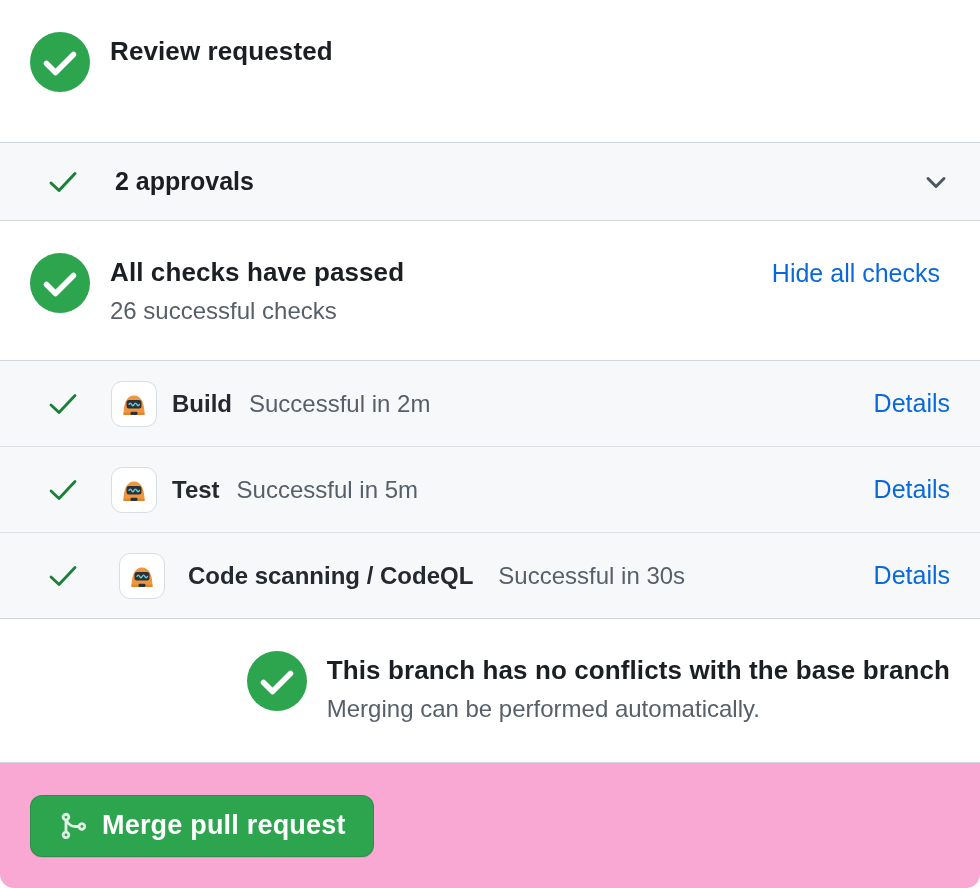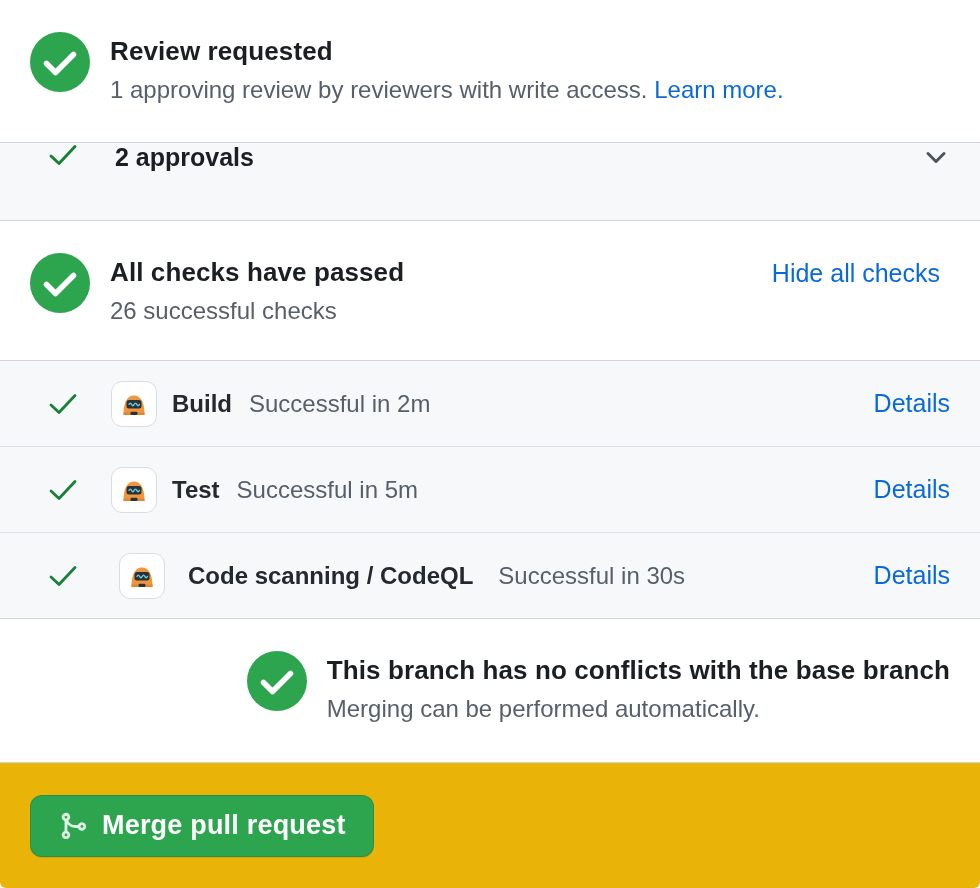--- a/index.html
+++ b/index.html
@@ -6,21 +6,21 @@
   html, body { margin: 0; padding: 0; background: #ffffff; }
   body {
     font-family: "Liberation Sans", "DejaVu Sans", sans-serif;
     color: #1b1f24;
     -webkit-font-smoothing: antialiased;
   }
   .card {
     width: 980px;
     height: 888px;
     background: #ffffff;
-    border-radius: 6px;
+    border-radius: 14px;
     overflow: hidden;
     position: relative;
   }
 
   
   .status-section {
     display: flex;
     align-items: flex-start;
     padding: 30px 30px 0 30px;
     background: #ffffff;
@@ -64,20 +64,21 @@
     font-size: 25px;
     font-weight: 400;
   }
 
   
   .approvals-row {
     height: 78px;
     background: #f6f8fa;
     border-bottom: 1px solid #d0d7de;
     display: flex;
+    align-items: center;
     padding: 0 30px 0 48px;
     cursor: pointer;
   }
   .row-check { width: 30px; height: 24px; flex: 0 0 30px; }
   .approvals-label {
     margin-left: 37px;
     font-size: 25px;
     font-weight: 700;
     color: #1b1f24;
   }
@@ -121,21 +122,21 @@
     text-align: right;
   }
   .details-link {
     font-size: 25px;
     margin-right: 0;
   }
 
   
   .merge-footer {
     height: 125px;
-    background: #eab308;
+    background: #f9a8d4;
     display: flex;
     align-items: center;
     padding: 0 30px;
   }
   .merge-button {
     display: inline-flex;
     align-items: center;
     gap: 14px;
     height: 62px;
     padding: 0 27px;
@@ -162,21 +163,20 @@
 
 <div class="card">
 
   <section class="status-section sec-review">
     <svg class="big-circle" viewBox="0 0 60 60">
       <circle cx="30" cy="30" r="30" fill="#2da44e"></circle>
       <path d="M16.5 31.5 L25.5 40.5 L43.5 22.5" fill="none" stroke="#ffffff" stroke-width="5.5" stroke-linecap="round" stroke-linejoin="round"></path>
     </svg>
     <div class="status-texts">
       <h2 class="status-title">Review requested</h2>
-      <p class="status-sub"><span>1 approving review by reviewers with write access.</span> <a class="link">Learn more.</a></p>
     </div>
   </section>
 
   <div class="approvals-row">
     <svg class="row-check" viewBox="0 0 30 24">
       <path d="M3 13 L11 20.5 L27 3.5" fill="none" stroke="#1a7f37" stroke-width="3" stroke-linecap="round" stroke-linejoin="round"></path>
     </svg>
     <span class="approvals-label">2 approvals</span>
     <span class="flex-spacer"></span>
     <svg class="chevron-icon" viewBox="0 0 28 28">

